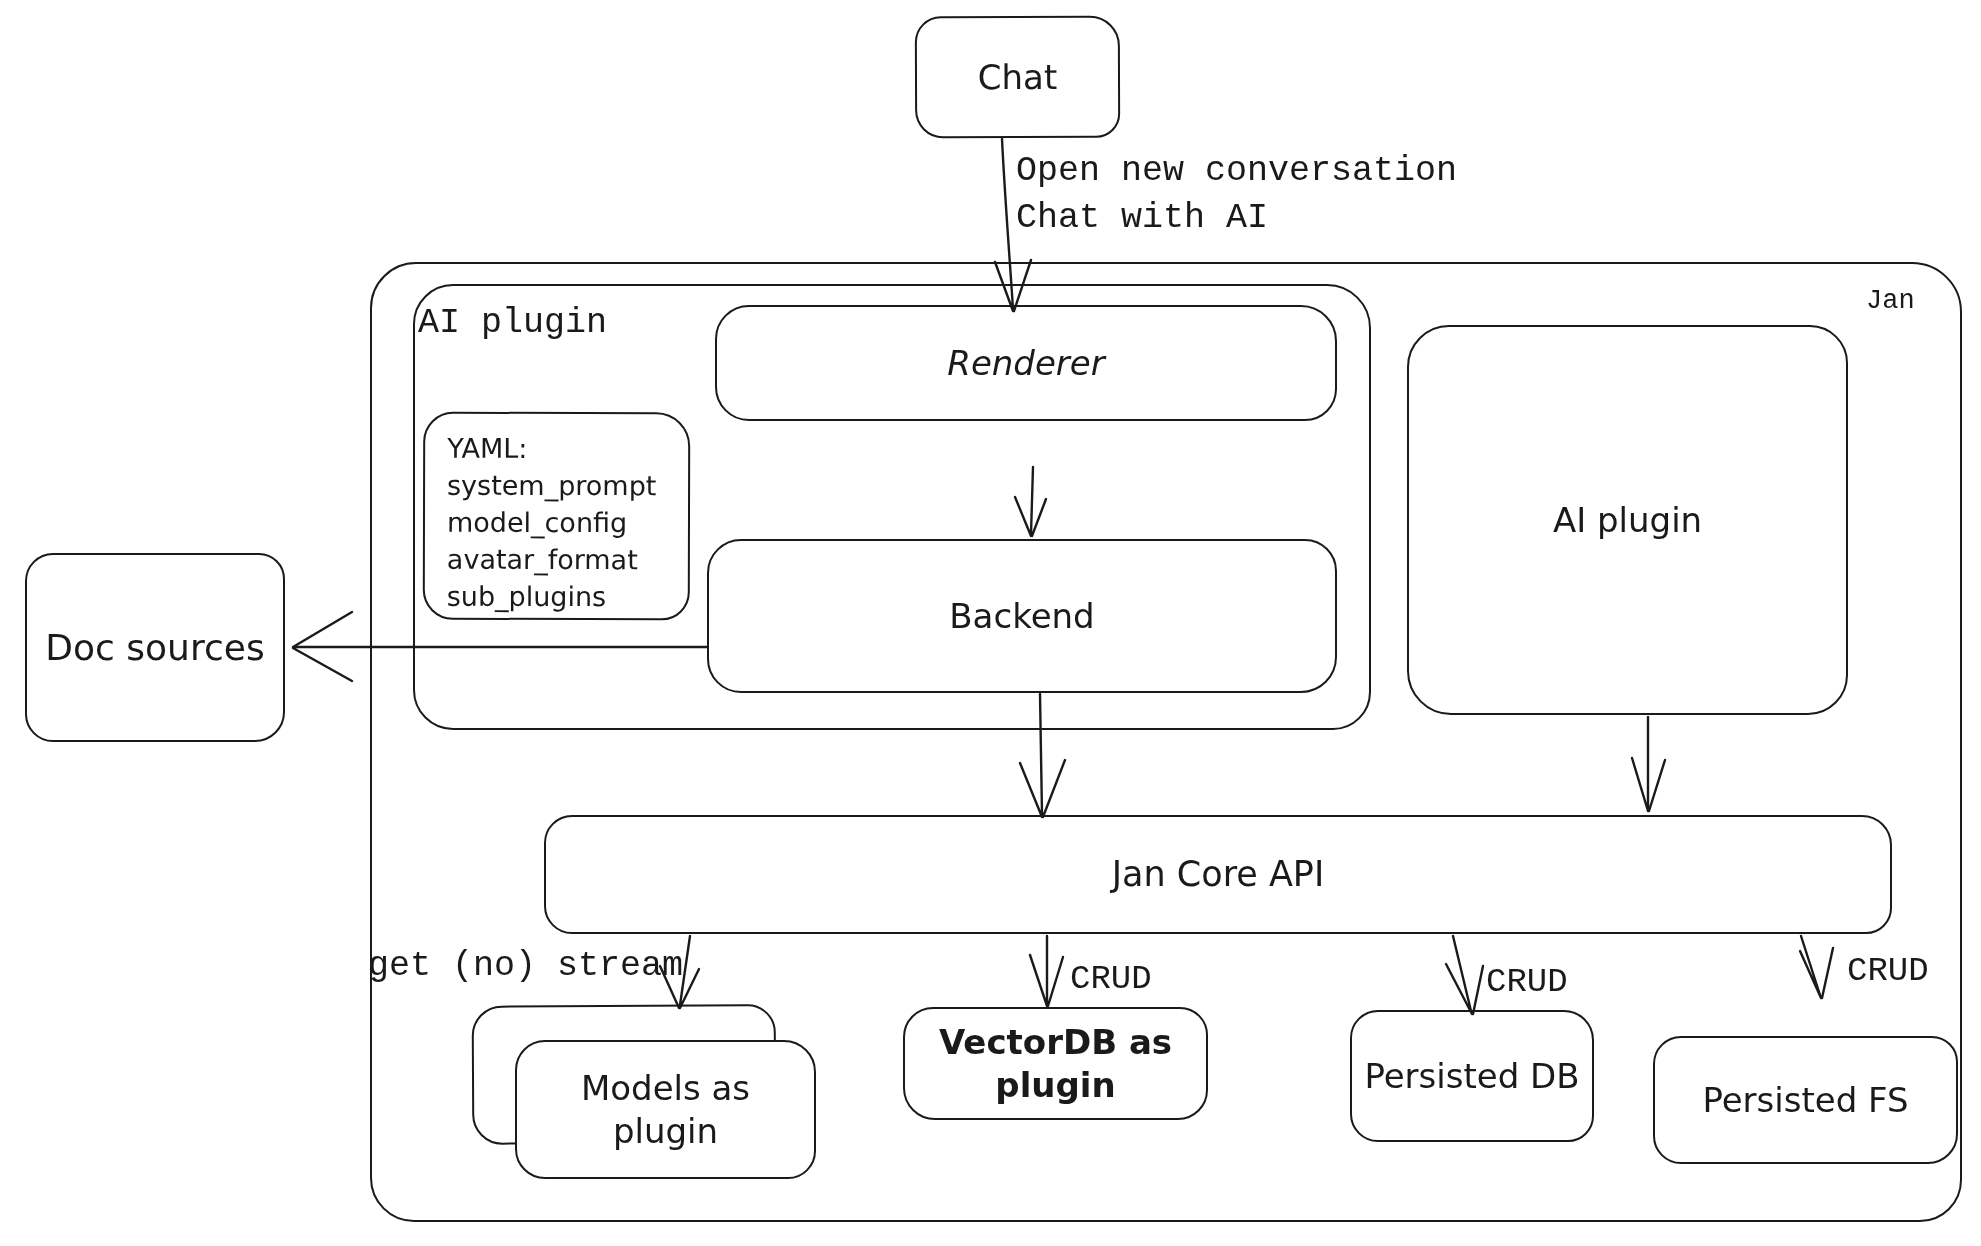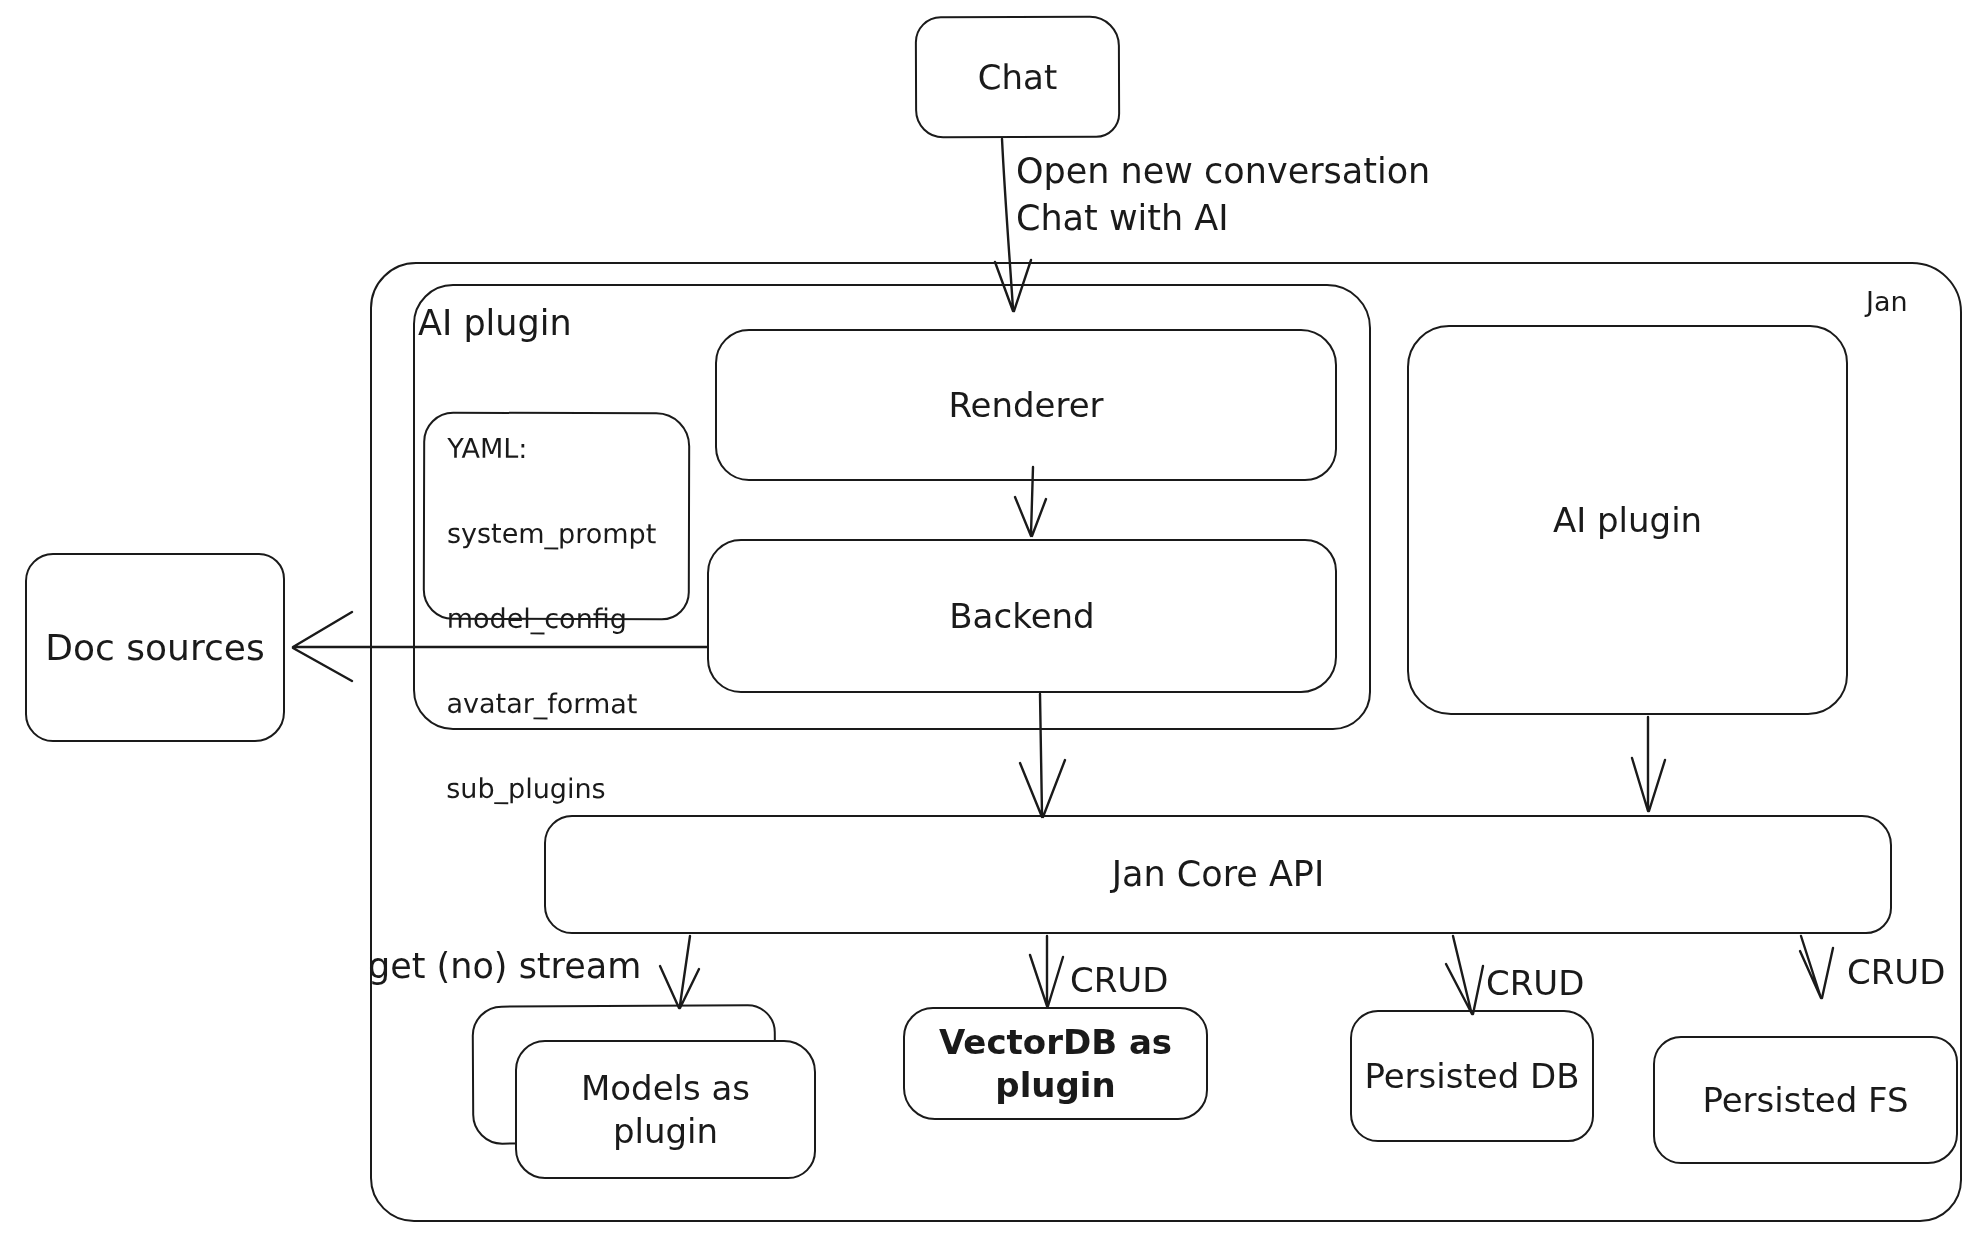--- a/index.html
+++ b/index.html
@@ -20,32 +20,32 @@
     position:absolute;
     border:2.4px solid var(--ink);
     background:transparent;
     box-sizing:border-box;
     display:flex;align-items:center;justify-content:center;
     text-align:center;
     font-size:34px;
     line-height:1.25;
     z-index:2;
   }
-  .lbl{position:absolute;z-index:2;white-space:nowrap;}
+  .lbl{position:absolute;z-index:2;white-space:nowrap;font-family:Liberation Mono, monospace;}
 
   
   .user          {left:915px; top:16px;  width:205px; height:122px; border-radius:26px 30px 24px 28px; transform:rotate(-.2deg);}
   .jan           {left:370px; top:262px; width:1592px;height:960px; border-radius:46px 50px 42px 44px; z-index:1;}
   .ai-left       {left:413px; top:284px; width:958px; height:446px; border-radius:40px 44px 38px 40px; z-index:1;}
-  .renderer      {left:715px; top:329px; width:622px; height:152px; border-radius:34px 36px 32px 34px;}
+  .renderer      {left:715px; top:305px; width:622px; height:116px; border-radius:34px 36px 32px 34px;font-style:italic;}
   .backend       {left:707px; top:539px; width:630px; height:154px; border-radius:34px 32px 36px 34px;}
   .yaml          {left:423px; top:412px; width:267px; height:208px; border-radius:30px 34px 28px 30px;
                   font-size:27px; line-height:37px; text-align:left;
                   align-items:flex-start; justify-content:flex-start;
-                  padding:16px 10px 10px 22px; flex-direction:column; transform:rotate(.15deg);gap:48px;}
+                  padding:16px 10px 10px 22px; flex-direction:column; transform:rotate(.15deg);}
   .yaml span{display:block;}
   .ai-right      {left:1407px;top:325px; width:441px; height:390px; border-radius:42px 38px 40px 44px;}
   .docs          {left:25px;  top:553px; width:260px; height:189px; border-radius:28px 26px 30px 28px; font-size:36px;}
   .api           {left:544px; top:815px; width:1348px;height:119px; border-radius:28px 30px 26px 28px; font-size:35px;}
   .models-back   {left:472px; top:1005px;width:304px; height:139px; border-radius:30px 28px 32px 30px; transform:rotate(-.3deg);}
   .models-front  {left:515px; top:1040px;width:301px; height:139px; border-radius:30px 32px 28px 30px; background:var(--bg); padding:0 36px;}
   .vectordb      {left:903px; top:1007px;width:305px; height:113px; border-radius:30px 28px 30px 32px; padding:0 16px;font-weight:bold;}
   .p-db          {left:1322px;top:1010px;width:244px; height:132px; border-radius:28px 30px 26px 28px;margin-left:28px;}
   .p-fs          {left:1653px;top:1012px;width:305px; height:128px; border-radius:28px 26px 30px 28px;margin-top:24px;}
 

